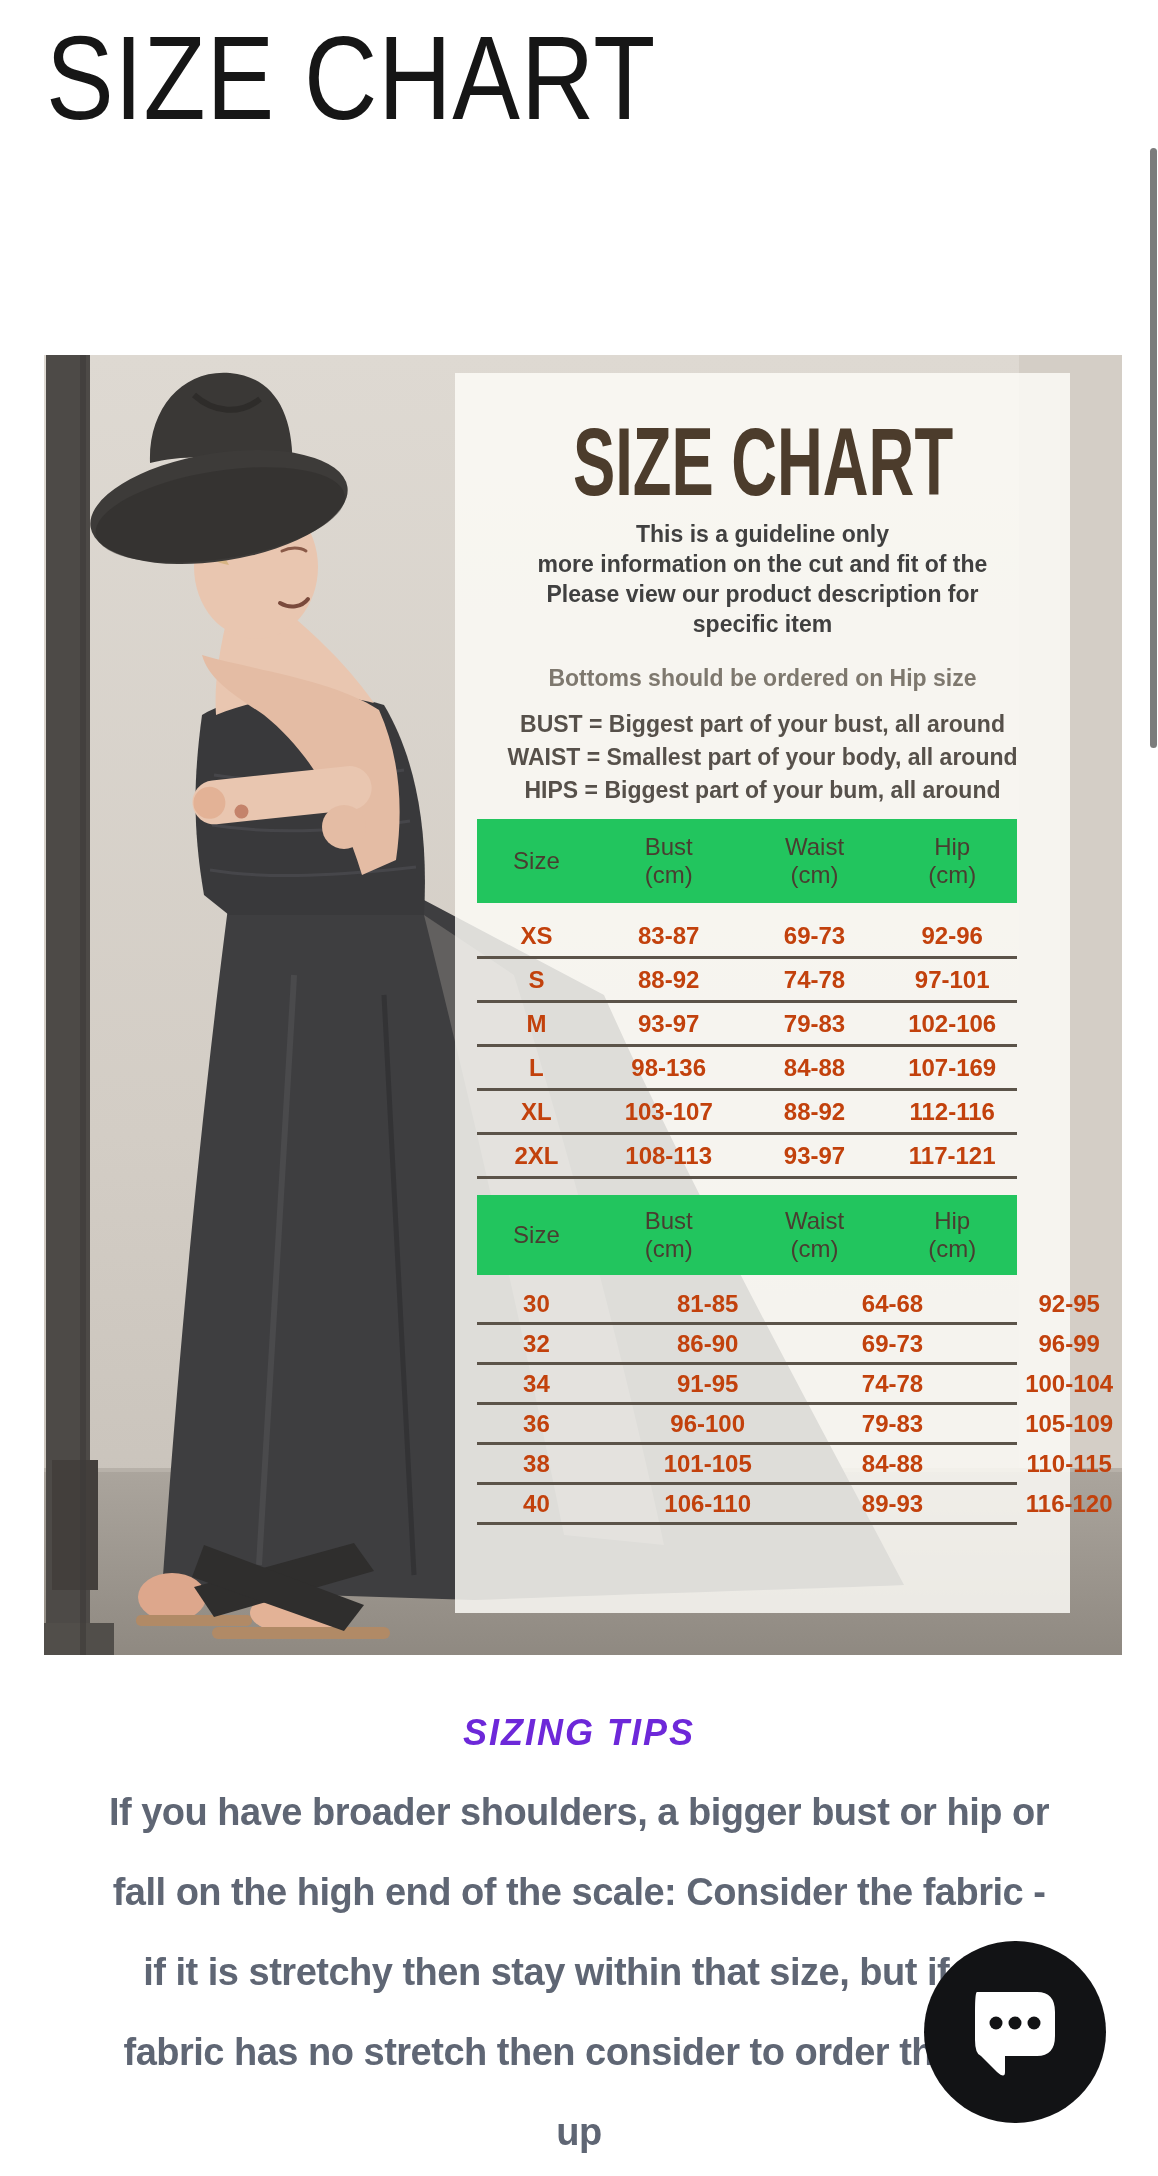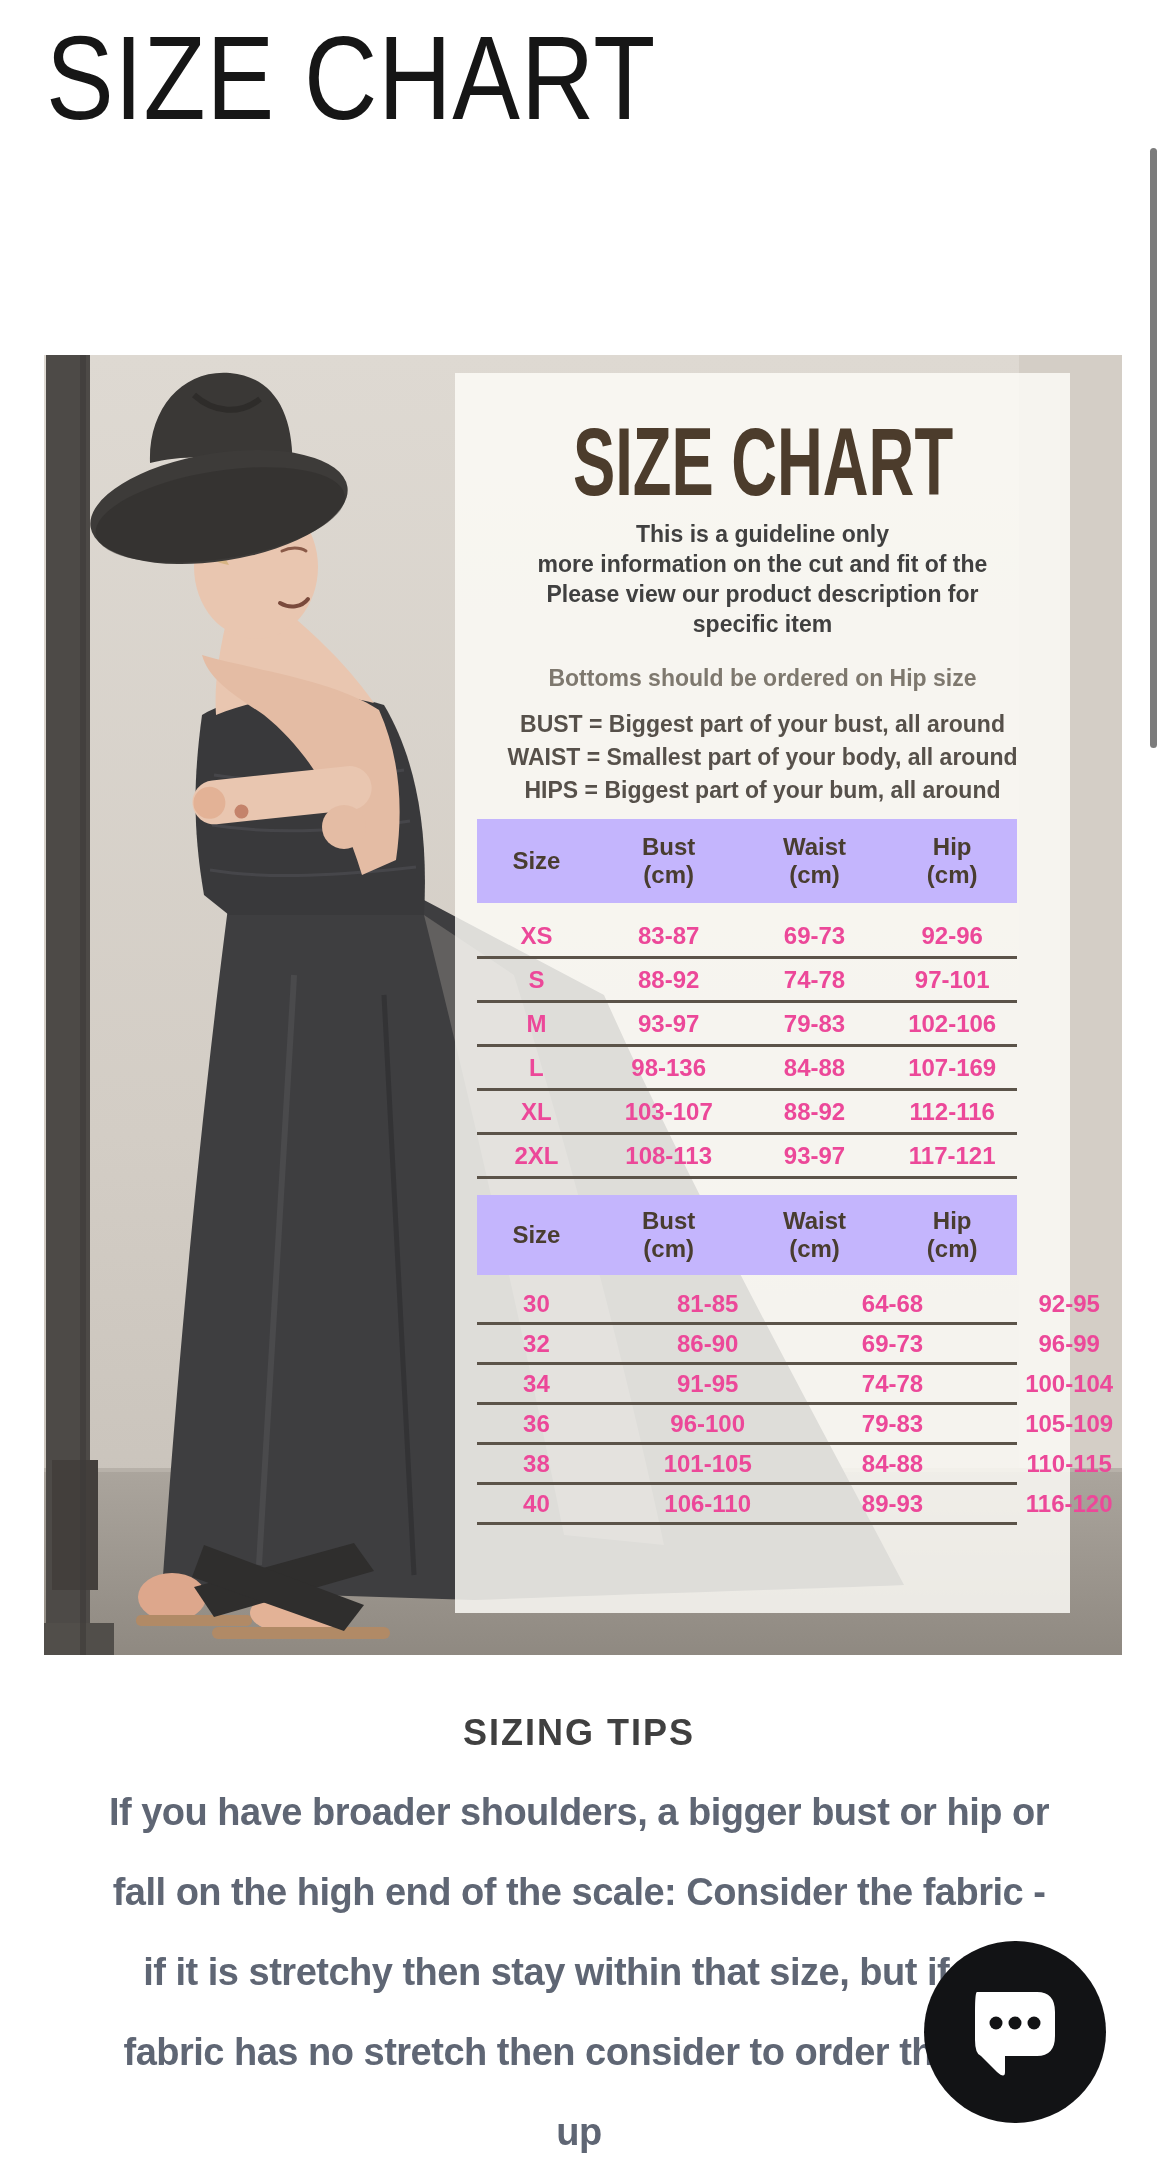--- a/index.html
+++ b/index.html
@@ -24,37 +24,37 @@
   .ig-title{
     margin-top:38px;font-size:96px;line-height:102px;font-weight:600;color:#4c3c2c;
     transform:scaleX(.66);white-space:nowrap;
   }
   .ig-guideline{margin-top:6px;font-size:23px;font-weight:600;line-height:30px;color:#404040;}
   .ig-order{margin-top:24px;font-size:23px;font-weight:600;line-height:31px;color:#7e786e;}
   .ig-defs{margin-top:14px;font-size:23px;font-weight:600;line-height:33px;color:#56504a;}
   .size-table{width:540px;margin:12px 0 0 22px;align-self:flex-start;}
   .size-table.second{margin-top:16px;}
   .band{
-    display:grid;grid-template-columns:22% 27% 27% 24%;background:#c4b5fd;
-    color:#493d30;font-weight:700;font-size:24px;min-height:84px;
+    display:grid;grid-template-columns:22% 27% 27% 24%;background:#22c55e;
+    color:#493d30;font-weight:400;font-size:24px;min-height:84px;
     align-items:center;justify-items:center;white-space:pre-line;line-height:28px;
   }
   .second .band{min-height:80px;}
   .rows{margin-top:12px;}
   .second .rows{margin-top:10px;}
   .t-row{
     display:grid;grid-template-columns:22% 27% 27% 24%;height:41px;
     align-items:center;justify-items:center;font-size:24px;font-weight:600;
-    color:#ec4899;border-bottom:3px solid #5b5349;
+    color:#c2410c;border-bottom:3px solid #5b5349;
   }
   .second .t-row{height:37px;gap:39px;}
   
   .tips-heading{
     position:absolute;top:1712px;left:0;width:100%;margin:0;text-align:center;
-    font-size:36px;font-weight:700;letter-spacing:2px;color:#404040;
+    font-size:36px;font-weight:700;letter-spacing:2px;color:#6d28d9;font-style:italic;
   }
   .tips-text{
     position:absolute;top:1772px;left:0;width:100%;margin:0;text-align:center;
     font-size:38px;line-height:80px;color:#5f6674;letter-spacing:-0.5px;
   }
   .tips-text div{height:80px;font-weight:bold;}
   
   .chat-button{
     position:absolute;left:924px;top:1941px;width:182px;height:182px;border-radius:50%;
     background:#121315;display:flex;align-items:center;justify-content:center;z-index:10;

